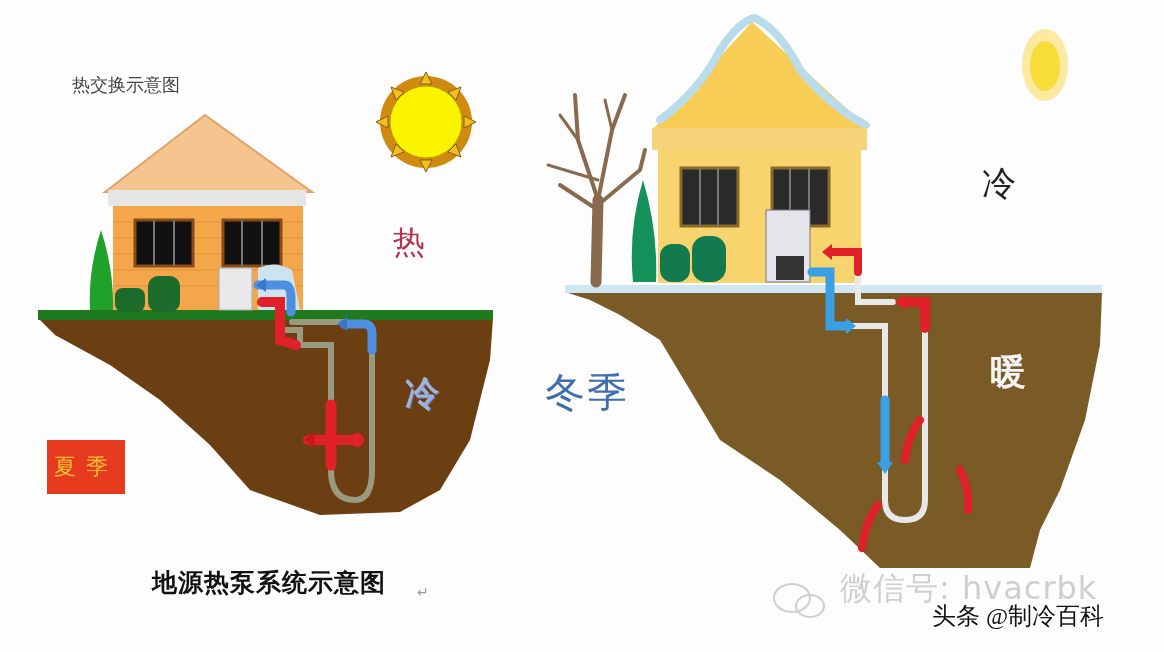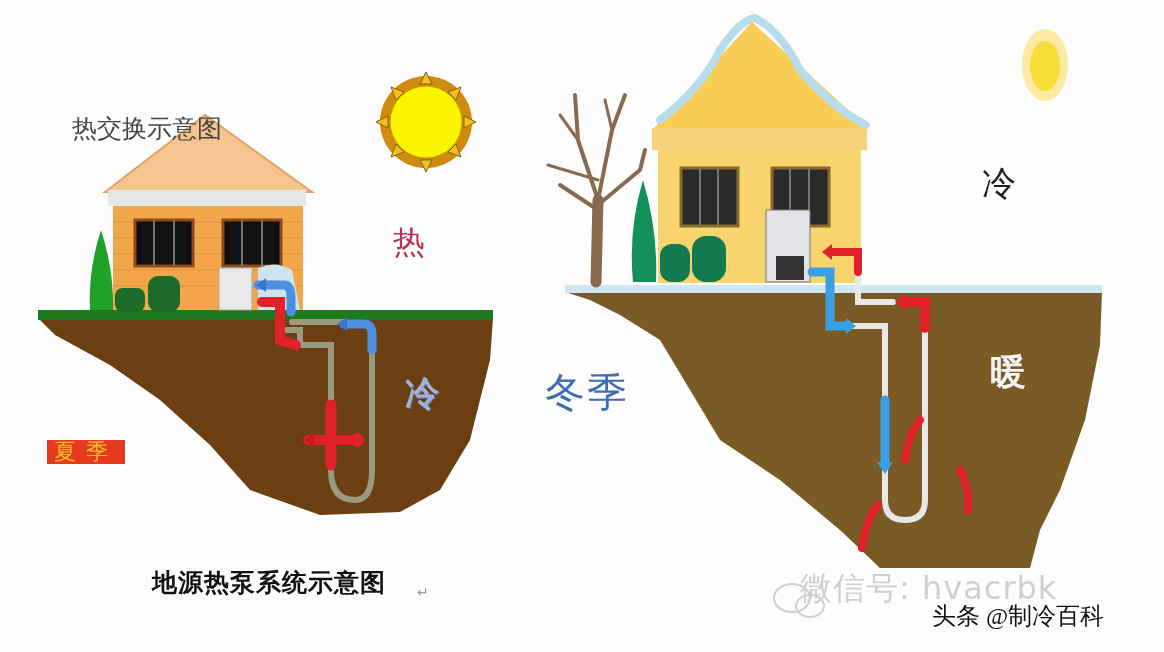--- a/index.html
+++ b/index.html
@@ -1,30 +1,30 @@
 <!DOCTYPE html>
 <html><head>
 <meta charset="utf-8">
 <style>
   html, body { margin:0; padding:0; }
   body { width:1164px; height:652px; background:#fdfdfd; position:relative; overflow:hidden;
          font-family:"DejaVu Sans", sans-serif; }
   svg.scene { position:absolute; left:0; top:0; }
   .lbl { position:absolute; white-space:nowrap; line-height:1; }
-  #title-small { left:72px; top:76px; font-size:25px; color:#444; font-family:"DejaVu Serif", serif;margin-top:40px; }
+  #title-small { left:72px; top:76px; font-size:18px; color:#444; font-family:"DejaVu Serif", serif; }
   #label-hot { left:393px; top:226px; font-size:32px; color:#b8324f; font-family:"DejaVu Serif", serif; }
   #label-cold-left { left:405px; top:376px; font-size:34px; color:#9fb2dc; font-weight:bold; font-family:"DejaVu Serif", serif; text-shadow:1px 1px 0 #6d82b5; }
-  #summer-badge { left:47px; top:440px; width:78px; height:24px; background:#e63a1f; color:#f0c030; font-size:22px;
+  #summer-badge { left:47px; top:440px; width:78px; height:54px; background:#e63a1f; color:#f0c030; font-size:22px;
                   display:flex; align-items:center; justify-content:center; letter-spacing:10px; font-family:"DejaVu Serif", serif; }
   #winter-label { left:545px; top:372px; font-size:40px; color:#3f6eaf; letter-spacing:2px;text-align:center; }
   #label-cold-right { left:982px; top:166px; font-size:34px; color:#222; font-family:"DejaVu Serif", serif; }
   #label-warm { left:990px; top:354px; font-size:36px; color:#f4f4f4; font-weight:bold; }
   #caption { left:152px; top:570px; font-size:25px; color:#111; font-weight:bold; letter-spacing:1px; }
   #caption-mark { left:417px; top:585px; font-size:14px; color:#999; }
-  #wechat { left:800px; top:572px; font-size:32px; color:#cfcfcf; letter-spacing:1px; }
+  #wechat { left:840px; top:572px; font-size:32px; color:#cfcfcf; letter-spacing:1px; }
   #toutiao { left:932px; top:604px; font-size:24px; color:#111;font-family:Liberation Serif, serif; }
 </style>
 </head>
 <body>
 
 <svg class="scene" width="1164" height="652" viewBox="0 0 1164 652">
 
   <g>
 
     <path d="M38,318 L493,318 L490,360 L470,440 L440,490 L400,512 L320,515 L250,490 L210,445 L160,400 L110,365 L55,335 Z" fill="#6b3f12"></path>

